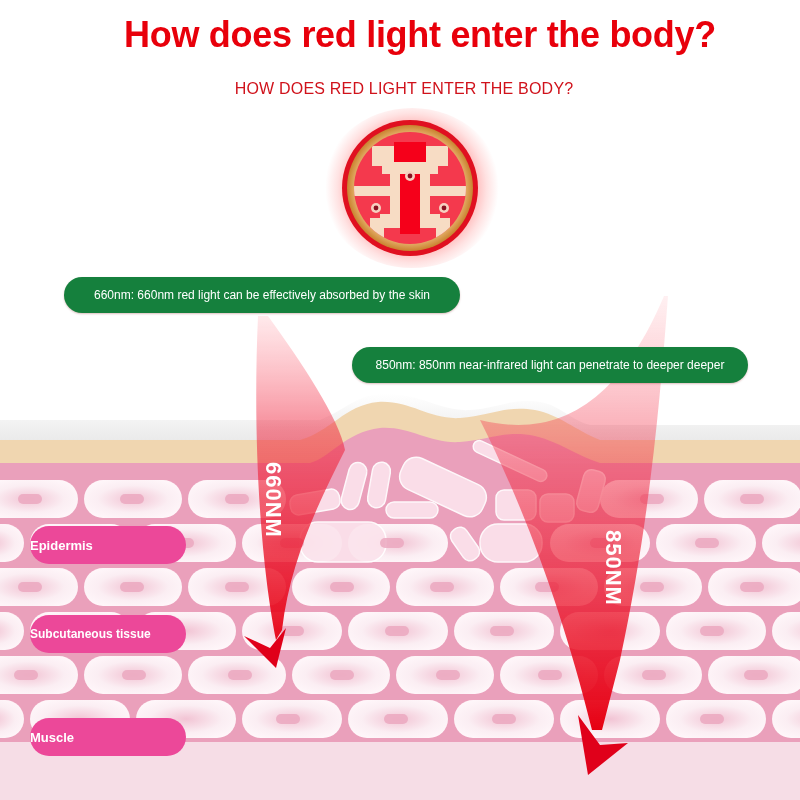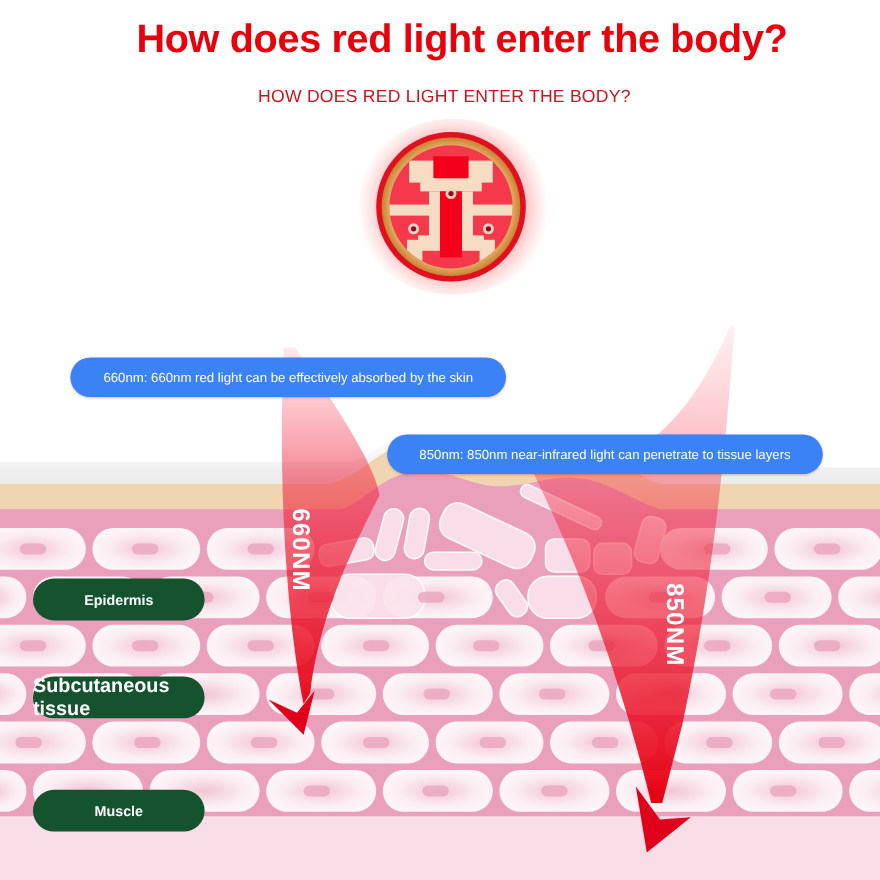--- a/index.html
+++ b/index.html
@@ -20,40 +20,39 @@
   .chip-glow {
     position: absolute; left: 322px; top: 108px; width: 180px; height: 160px;
     border-radius: 50%;
     background: radial-gradient(circle, rgba(255,40,40,0.55) 40%, rgba(255,60,60,0.15) 62%, rgba(255,255,255,0) 72%);
   }
   .chip {
     position: absolute; left: 340px; top: 118px; width: 140px; height: 140px;
   }
   
   .pill {
-    position: absolute; background: #3b82f6; color: #ffffff;
+    position: absolute; background: #15803d; color: #ffffff;
     border-radius: 20px; display: flex; align-items: center; justify-content: center;
     font-size: 12px; white-space: nowrap;
     box-shadow: 0 1px 2px rgba(120,0,0,0.25);
-    margin-top: 48px;
   }
   .pill-660 { left: 64px; top: 277px; width: 396px; height: 36px; }
   .pill-850 { left: 352px; top: 347px; width: 396px; height: 36px; }
   
   .skin { position: absolute; left: 0; top: 380px; width: 800px; height: 420px; }
   .layer-label {
     position: absolute; left: 30px; width: 156px; height: 38px;
-    background: #14532d; color: #ffffff; border-radius: 19px;
-    display: flex; align-items: center; justify-content: center;
+    background: #ec4899; color: #ffffff; border-radius: 19px;
+    display: flex; align-items: center; 
     font-size: 13px; font-weight: bold;
   }
   .lbl-epi { top: 526px; }
   .lbl-sub { top: 615px; left: 30px; }
   .lbl-mus { top: 702px; margin-top: 16px; }
-  .lbl-sub span { font-size: 18px; }
+  .lbl-sub span { font-size: 12px; }
   .nm-label {
     position: absolute; color: #ffffff; font-weight: bold; font-size: 22px;
     transform: rotate(90deg); transform-origin: left top; letter-spacing: 1px;
   }
   .nm-660 { left: 286px; top: 462px; }
   .nm-850 { left: 626px; top: 530px; }
   .overlay { position: absolute; left: 0; top: 0; width: 800px; height: 800px; pointer-events: none; }
 </style>
 </head>
 <body>
@@ -261,21 +260,21 @@
   <path d="M578 715 L600 745 L628 743 L588 775 Z" fill="#e0001a"></path>
 </svg>
 
 <div class="nm-label nm-660">660NM</div>
 <div class="nm-label nm-850">850NM</div>
 
 <div class="pill pill-660">
   <span>660nm: 660nm red light can be effectively absorbed by the skin</span>
 </div>
 <div class="pill pill-850">
-  <span>850nm: 850nm near-infrared light can penetrate to tissue layers</span>
+  <span>850nm: 850nm near-infrared light can penetrate to deeper deeper</span>
 </div>
 
 <div class="layer-label lbl-epi">
   <span>Epidermis</span>
 </div>
 <div class="layer-label lbl-sub">
   <span>Subcutaneous tissue</span>
 </div>
 <div class="layer-label lbl-mus">
   <span>Muscle</span>

